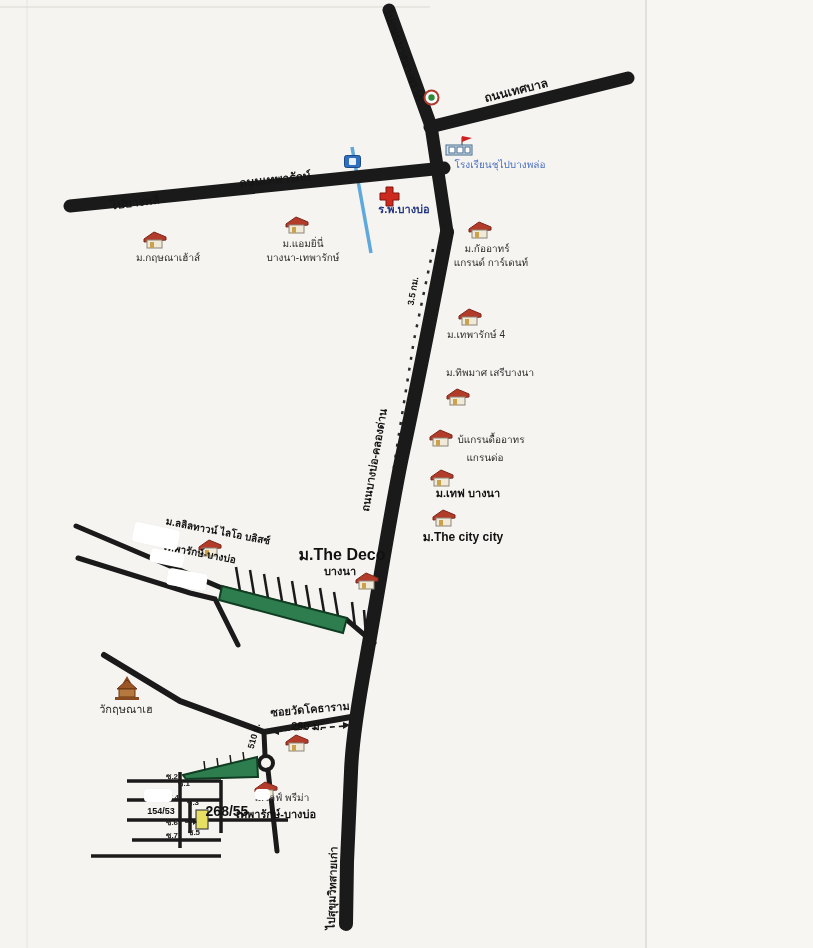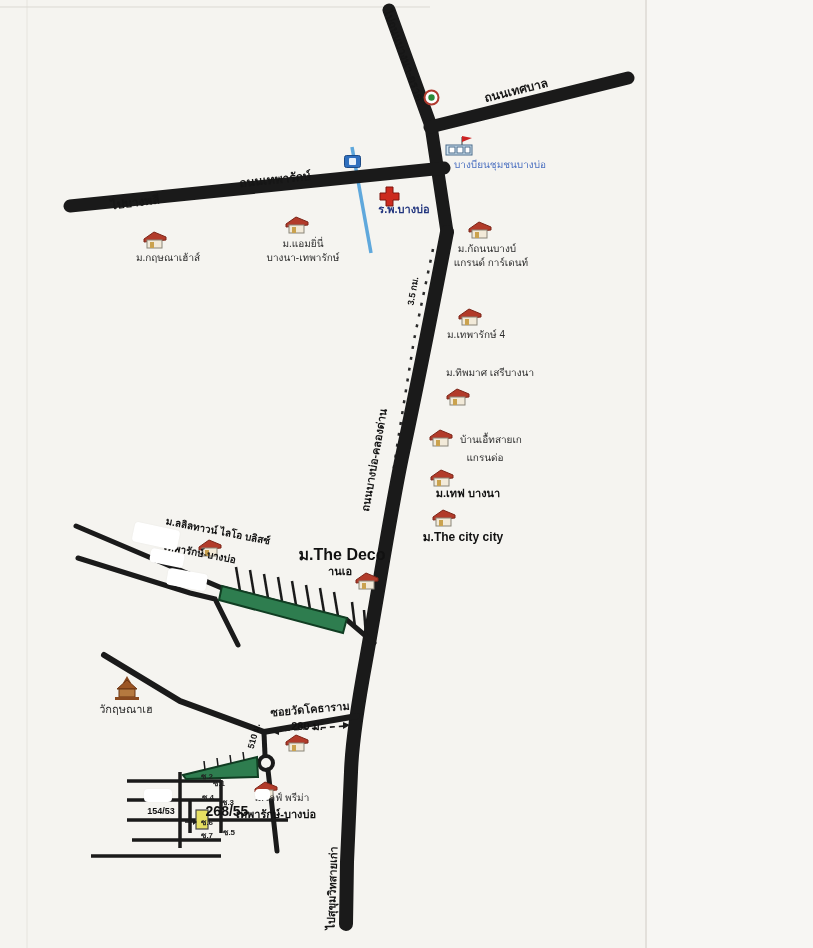--- a/index.html
+++ b/index.html
@@ -6,21 +6,21 @@
   body{background:#e8e7e3;font-family:"Liberation Sans","DejaVu Sans",sans-serif;}
   .page{position:relative;width:813px;height:948px;background:#f5f4f0;overflow:hidden;margin:0 auto;}
   .rightcol{position:absolute;left:647px;top:0;width:166px;height:948px;background:#f7f6f3;}
   svg.maplayer{position:absolute;left:0;top:0;z-index:1;}
   .lbl{position:absolute;white-space:nowrap;z-index:2;color:#2b2b2b;font-size:10px;
        transform:translate(-50%,-50%) rotate(var(--r,0deg));left:var(--cx);top:var(--cy);}
   .lbl.bold{font-weight:bold;color:#111;}
   .lbl.road{font-weight:bold;color:#161616;font-size:12px;}
   .lbl.blue{color:#4a6fc0;}
   .lbl.navy{color:#22357e;font-weight:bold;font-size:11px;text-align:center;}
-  .lbl.tiny{font-size:8px;font-weight:bold;color:#222;margin-left:35px;}
+  .lbl.tiny{font-size:8px;font-weight:bold;color:#222;}
   .lbl.small{font-size:9px;}
   .icon{position:absolute;z-index:2;line-height:0;}
   .blob{position:absolute;background:#ffffff;border-radius:4px;z-index:3;box-shadow:0 0 2px rgba(0,0,0,0.05);}
 </style>
 </head>
 <body>
 
 <div class="page">
   <div class="rightcol"></div>
 
@@ -198,35 +198,35 @@
   <div class="lbl road" style="--cx:135px;--cy:202px;--r:-7deg">ไปบางพลี</div>
   <div class="lbl road" style="--cx:374px;--cy:460px;--r:-80deg;font-size:11px">ถนนบางบ่อ-คลองด่าน</div>
   <div class="lbl road" style="--cx:310px;--cy:709px;--r:-5deg;font-size:11px">ซอยวัดโคธาราม</div>
   <div class="lbl bold" style="--cx:276px;--cy:814px;font-size:11px">เทพารักษ์-บางบ่อ</div>
   <div class="lbl road" style="--cx:332px;--cy:888px;--r:-88deg;font-size:11px">ไปสุขุมวิทสายเก่า</div>
 
   <div class="lbl bold small" style="--cx:413px;--cy:291px;--r:-80deg">3.5 กม.</div>
   <div class="lbl bold" style="--cx:307px;--cy:726px;font-size:11px">280 ม.</div>
   <div class="lbl bold small" style="--cx:254px;--cy:736px;--r:-75deg">510 ม.</div>
 
-  <div class="lbl blue" style="--cx:500px;--cy:164px">บางบียนชุมชนบางบ่อ</div>
+  <div class="lbl blue" style="--cx:500px;--cy:164px">โรงเรียนชุไปบางพล่อ</div>
   <div class="lbl navy" style="--cx:404px;--cy:209px">ร.พ.บางบ่อ</div>
   <div class="lbl" style="--cx:168px;--cy:257px">ม.กฤษณาเฮ้าส์</div>
   <div class="lbl" style="--cx:303px;--cy:243px">ม.แอมยิ่นี่</div>
   <div class="lbl" style="--cx:303px;--cy:257px">บางนา-เทพารักษ์</div>
-  <div class="lbl" style="--cx:487px;--cy:248px">ม.กัถนนบางบ์</div>
+  <div class="lbl" style="--cx:487px;--cy:248px">ม.กัออาทร์</div>
   <div class="lbl" style="--cx:491px;--cy:262px">แกรนด์ การ์เดนท์</div>
   <div class="lbl" style="--cx:476px;--cy:334px">ม.เทพารักษ์ 4</div>
   <div class="lbl" style="--cx:490px;--cy:372px">ม.ทิพมาศ เสรีบางนา</div>
-  <div class="lbl" style="--cx:491px;--cy:439px">บ้านเอื้ทสายเก</div>
+  <div class="lbl" style="--cx:491px;--cy:439px">บ้แกรนดื้ออาทร</div>
   <div class="lbl" style="--cx:485px;--cy:457px">แกรนด่อ</div>
   <div class="lbl bold" style="--cx:468px;--cy:493px;font-size:11px">ม.เทฟ บางนา</div>
   <div class="lbl bold" style="--cx:463px;--cy:536px;font-size:12px">ม.The city city</div>
   <div class="lbl bold" style="--cx:342px;--cy:554px;font-size:16px">ม.The Deco</div>
-  <div class="lbl bold" style="--cx:340px;--cy:571px;font-size:11px">านเอ</div>
+  <div class="lbl bold" style="--cx:340px;--cy:571px;font-size:11px">บางนา</div>
   <div class="lbl bold" style="--cx:218px;--cy:531px;--r:11deg">ม.ลลิลทาวน์ ไลโอ บลิสซ์</div>
   <div class="lbl bold" style="--cx:200px;--cy:553px;--r:11deg">เทพารักษ์-บางบ่อ</div>
   <div class="lbl" style="--cx:126px;--cy:709px;font-size:11px">วักฤษณาเฮ</div>
   <div class="lbl" style="--cx:282px;--cy:797px;font-size:10px">ม.ไลฟ์ พรีม่า</div>
   <div class="lbl bold" style="--cx:161px;--cy:811px;font-size:9px">154/53</div>
   <div class="lbl bold" style="--cx:227px;--cy:811px;font-size:14px">268/55</div>
 
   <div class="lbl tiny" style="--cx:172px;--cy:776px">ซ.2</div>
   <div class="lbl tiny" style="--cx:184px;--cy:783px">ซ.1</div>
   <div class="lbl tiny" style="--cx:173px;--cy:797px">ซ.4</div>

